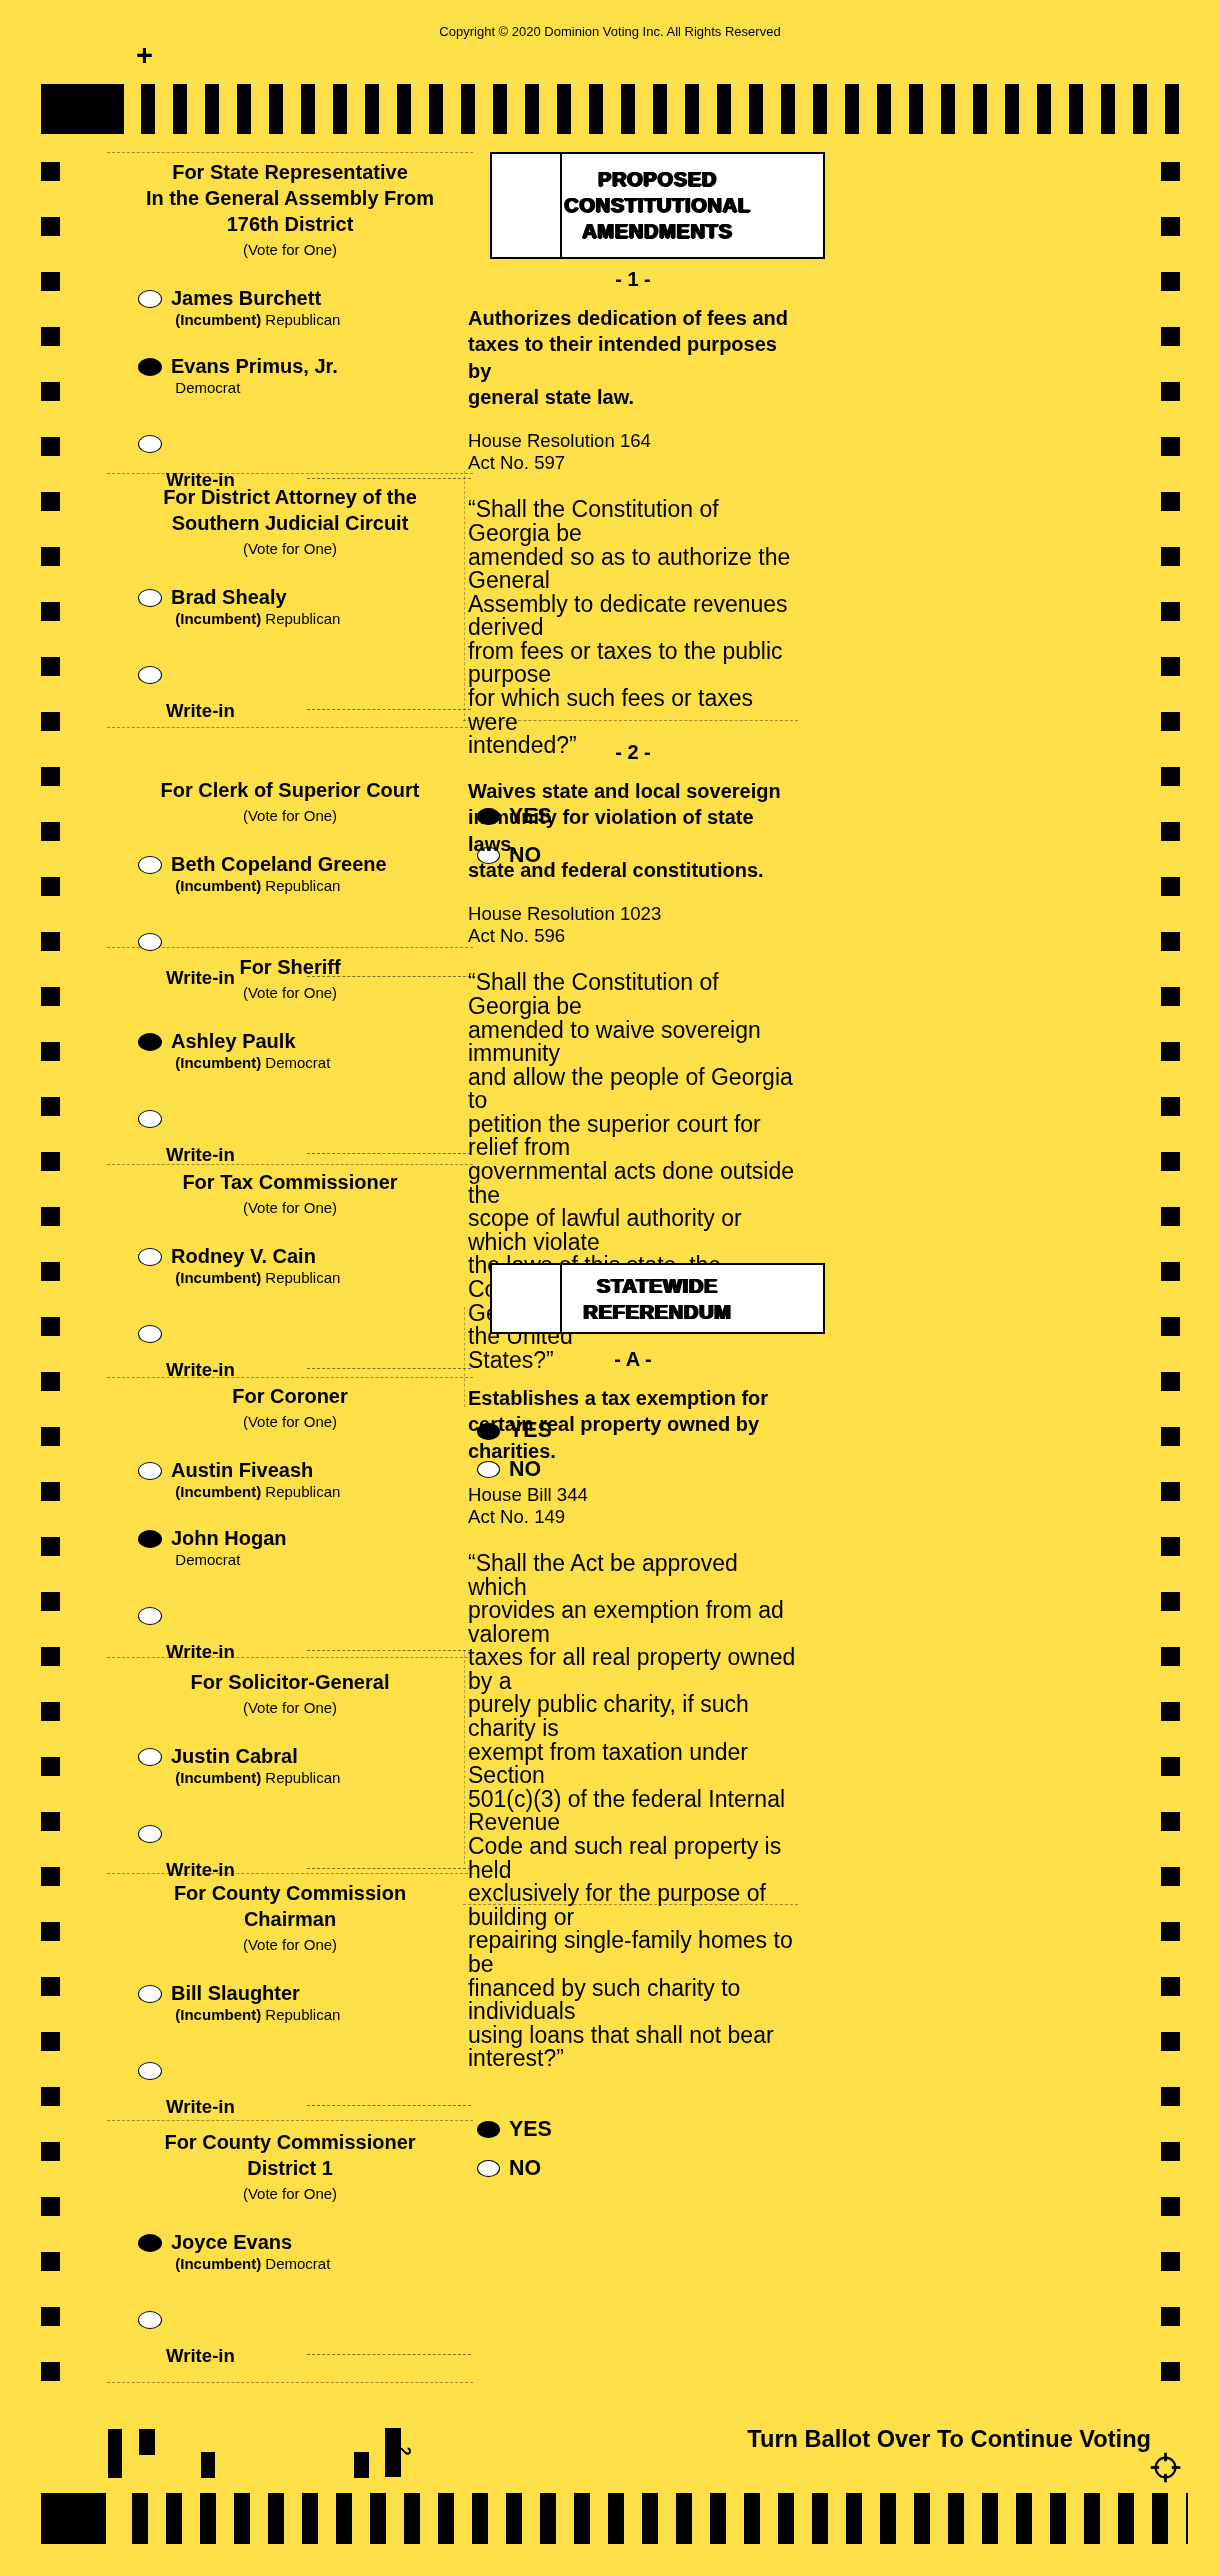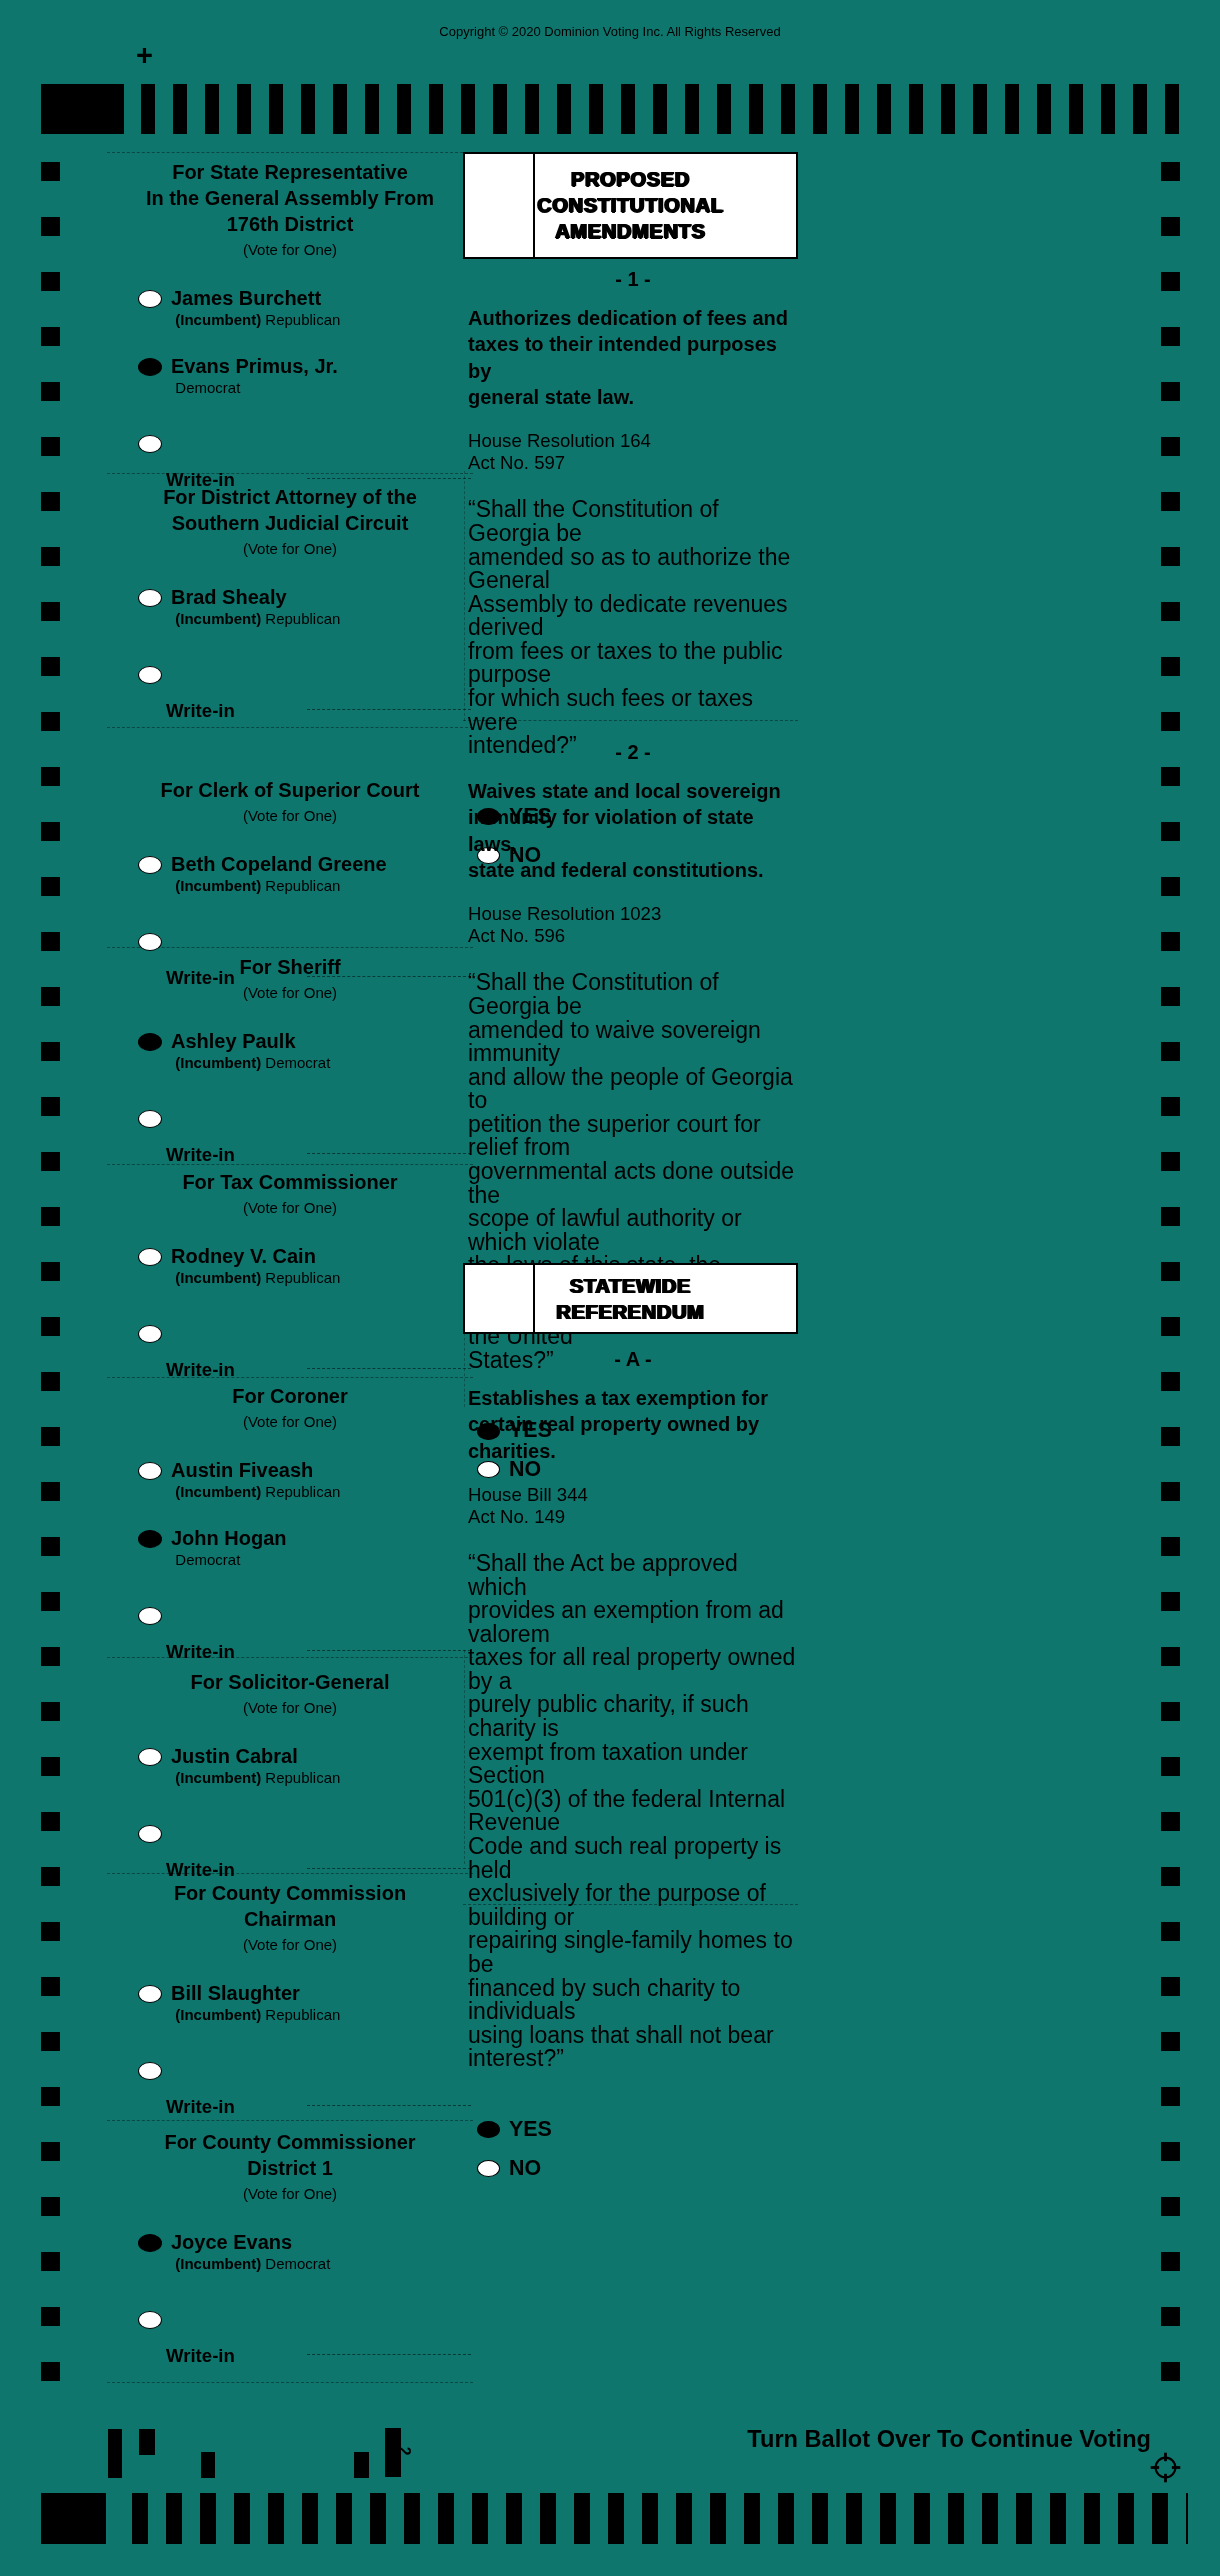--- a/index.html
+++ b/index.html
@@ -1,16 +1,16 @@
 <!DOCTYPE html>
 <html style="font-size:11.4px"><head>
 <meta charset="utf-8">
 <style>
   html,body{margin:0;padding:0;background:#fff;}
-  .page{position:relative;width:1220px;height:2576px;background:#0f766e;color:#000;
+  .page{position:relative;width:1220px;height:2576px;background:#fde047;color:#000;
         font-family:"Liberation Sans",sans-serif;overflow:hidden;}
 
   
   .copyright{position:absolute;top:24px;left:0;width:100%;text-align:center;font-size:13px;}
   .plus-mark{position:absolute;left:136px;top:41px;font-size:29px;font-weight:bold;line-height:29px;}
   .timing-top-block{position:absolute;left:41px;top:84px;width:83px;height:50px;background:#000;}
   .timing-top-strip{position:absolute;left:141px;top:84px;width:1044px;height:50px;
     background:repeating-linear-gradient(90deg,#000 0 14.3px,transparent 14.3px 32px);}
   .timing-bottom-block{position:absolute;left:41px;top:2493px;width:65px;height:51px;background:#000;}
   .timing-bottom-strip{position:absolute;left:132px;top:2493px;width:1056px;height:51px;
@@ -35,21 +35,21 @@
   .bubble{position:absolute;left:31px;top:2.9px;width:24px;height:18px;border:1.4px solid #000;
           border-radius:50%;box-sizing:border-box;background:#fff;}
   .bubble.filled{background:#000;}
   .opt-name{font-weight:bold;font-size:20px;line-height:23px;}
   .opt-sub{font-size:15px;line-height:20px;margin-left:4.3px;}
   .qual{font-weight:bold;}
   .writein{position:relative;margin-top:17px;padding-left:59px;font-weight:bold;font-size:18.6px;line-height:21.4px;}
   .writein-line{position:absolute;left:200px;top:8.6px;width:164px;border-top:1.4px dashed rgba(0,0,0,.5);}
 
   
-  .measure-box{position:absolute;left:463px;width:335px;border:2.1px solid #000;box-sizing:border-box;background:#fff;}
+  .measure-box{position:absolute;left:490px;width:335px;border:2.1px solid #000;box-sizing:border-box;background:#fff;}
   .box-divider{position:absolute;left:68px;top:0;bottom:0;border-left:2.1px solid #000;}
   .box-title{position:absolute;left:0;right:0;top:50%;transform:translateY(-50%);text-align:center;
     font-weight:bold;font-size:20px;line-height:26.4px;white-space:pre-line;
     text-shadow:1.1px 0 #000,-1.1px 0 #000,0 0.7px #000;letter-spacing:0.7px;}
   .measure{position:absolute;left:468px;width:330px;}
   .m-number{text-align:center;font-weight:bold;font-size:20px;line-height:21.4px;}
   .m-summary{margin-top:14.3px;font-weight:bold;font-size:20px;line-height:26.4px;white-space:pre-line;}
   .m-authority{margin-top:20px;font-size:18.6px;line-height:22px;white-space:pre-line;}
   .m-question{margin-top:24px;font-size:23px;line-height:23.6px;white-space:pre-line;}
   .choice{position:relative;margin-top:15.7px;padding-left:41px;height:23px;}

